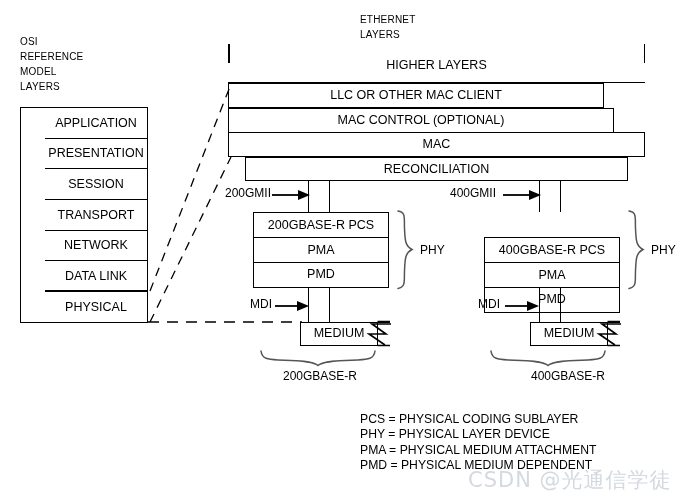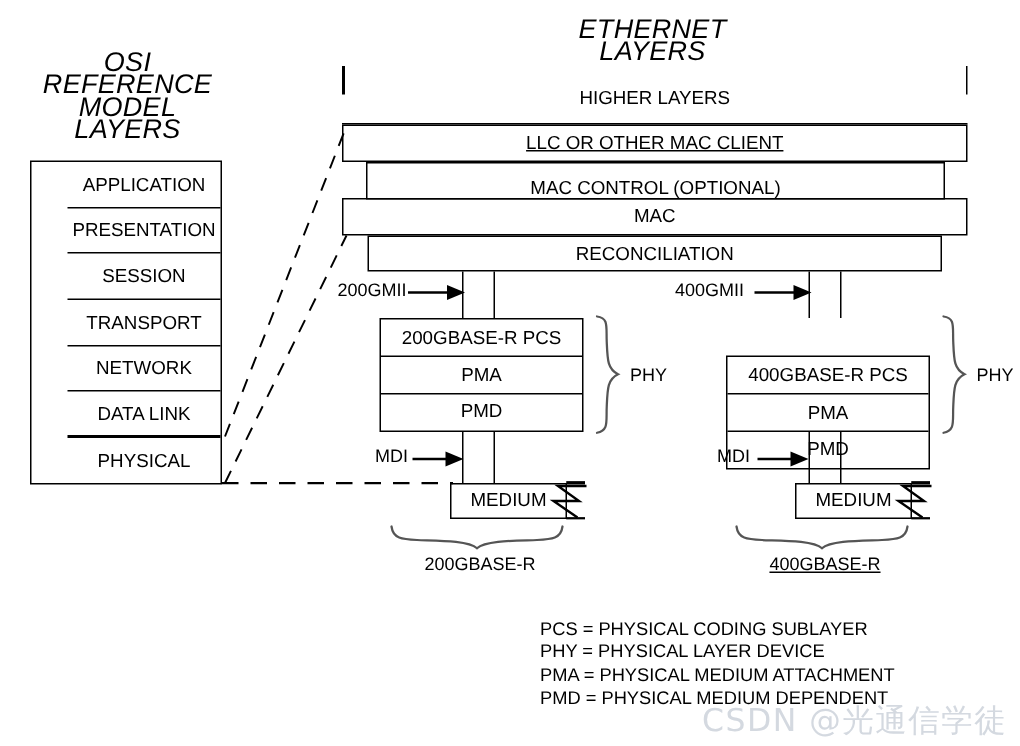--- a/index.html
+++ b/index.html
@@ -9,21 +9,21 @@
     font-family:"Liberation Sans", sans-serif;
     color:#000;
     overflow:hidden;
     position:relative;
   }
   #root{position:absolute;left:0;top:0;width:680px;height:497px;}
   .abs{position:absolute;}
   .ctr{display:flex;align-items:center;justify-content:center;text-align:center;}
 
   
-  .hdr{font-size:18px;line-height:15px;text-align:center;letter-spacing:0.2px;font-style:italic;}
+  .hdr{font-size:10px;line-height:15px;text-align:left;letter-spacing:0.2px;}
   .boxtxt{font-size:12.5px;line-height:1;white-space:nowrap;}
   .lbl{font-size:12px;white-space:nowrap;}
   .legend{font-size:12.2px;line-height:15.4px;white-space:nowrap;}
 
   
   .osi-stack{border:1.6px solid #000;box-sizing:border-box;}
   .osi-row{box-sizing:border-box;border-bottom:1.3px solid #000;
            display:flex;align-items:center;justify-content:center;}
   .osi-row:last-child{border-bottom:none;}
   .osi-row.thickbot{border-bottom:2.2px solid #000;}
@@ -105,24 +105,24 @@
     <line x1="148" y1="322" x2="302" y2="322" stroke="#000" stroke-width="1.5" stroke-dasharray="11,8"></line>
   </svg>
 
   <div class="abs tick" style="left:228px;top:44px;width:1.7px;height:19px;"></div>
   <div class="abs tick" style="left:643.5px;top:44px;width:1.7px;height:19px;"></div>
 
   <div class="abs eth-box" style="left:228px;top:49px;width:417px;height:34px;border:none;border-bottom:1.7px solid #000;">
     <span class="boxtxt">HIGHER LAYERS</span>
   </div>
 
-  <div class="abs eth-box" style="left:228px;top:83px;width:417px;height:25px;text-decoration:underline;">
+  <div class="abs eth-box" style="left:228px;top:83px;width:376px;height:25px;">
     <span class="boxtxt">LLC OR OTHER MAC CLIENT</span>
   </div>
-  <div class="abs eth-box" style="left:244px;top:107.5px;width:386px;height:25px;align-items:flex-end;">
+  <div class="abs eth-box" style="left:228px;top:107.5px;width:386px;height:25px;">
     <span class="boxtxt">MAC CONTROL (OPTIONAL)</span>
   </div>
   <div class="abs eth-box" style="left:228px;top:132px;width:417px;height:25px;">
     <span class="boxtxt">MAC</span>
   </div>
   <div class="abs eth-box" style="left:245px;top:156.5px;width:383px;height:24.5px;">
     <span class="boxtxt">RECONCILIATION</span>
   </div>
 
   <div class="abs conn" style="left:308px;top:181px;width:22px;height:31px;"></div>
@@ -229,21 +229,21 @@
     <path d="M29,2 L10,2 L24,12 L7,12 L23,23" fill="none" stroke="#000" stroke-width="1.6" stroke-linejoin="miter" stroke-linecap="butt"></path>
   </svg>
   <svg class="abs" style="left:606px;top:320px;width:22px;height:30px;">
     <line x1="1.5" y1="1.5" x2="14" y2="1.5" stroke="#000" stroke-width="1.5"></line>
     <line x1="1.5" y1="25.5" x2="14" y2="25.5" stroke="#000" stroke-width="1.5"></line>
   </svg>
 
   <svg class="abs" style="left:490px;top:350px;width:120px;height:16px;">
     <path d="M1,1 C2,9 8,9.5 18,10 C30,10.5 52,10 58,15.5 C64,10 86,10.5 98,10 C108,9.5 114,9 115,1" fill="none" stroke="#555" stroke-width="1.5" stroke-linecap="round"></path>
   </svg>
-  <div class="abs lbl ctr" style="left:485px;top:369px;width:130px;text-decoration:underline;">
+  <div class="abs lbl ctr" style="left:503px;top:369px;width:130px;">
     <span>400GBASE-R</span>
   </div>
 
 
   <div class="abs" style="left:360px;top:412px;">
     <div class="legend">PCS = PHYSICAL CODING SUBLAYER</div>
     <div class="legend">PHY = PHYSICAL LAYER DEVICE</div>
     <div class="legend">PMA = PHYSICAL MEDIUM ATTACHMENT</div>
     <div class="legend">PMD = PHYSICAL MEDIUM DEPENDENT</div>
   </div>

